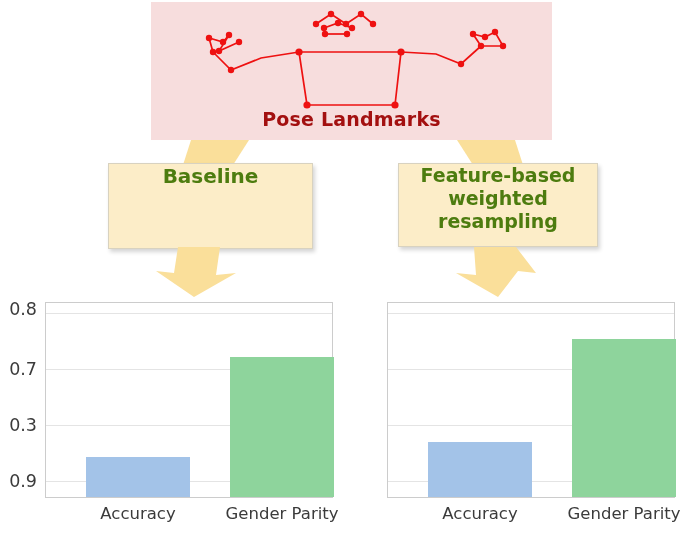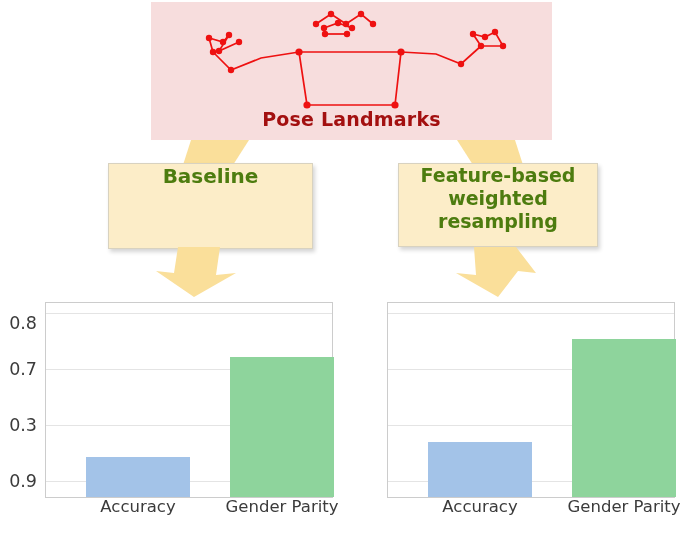--- a/index.html
+++ b/index.html
@@ -94,20 +94,21 @@
     transform:translateY(-50%);
     padding-right:9px;
     font-size:17.5px;
     color:#3b3b3b;
     white-space:nowrap;
   }
   .xlabel{
     position:absolute;
     top:100%;
     transform:translateX(-50%);
+    margin-top:7px;
     font-size:16.5px;
     color:#3b3b3b;
     white-space:nowrap;
   }
 </style>
 </head>
 <body>
 
 <div class="banner">
   <svg class="banner-svg" viewBox="0 0 401 138">
@@ -190,21 +191,21 @@
 </div>
 
 <div class="chart chart-left">
   <div class="plot">
 
     <div class="gridline" style="top:10px;"></div>
     <div class="gridline" style="top:66px;"></div>
     <div class="gridline" style="top:122px;"></div>
     <div class="gridline" style="top:178px;"></div>
 
-    <div class="ytick" style="top:20px;">0.8</div>
+    <div class="ytick" style="top:6px;">0.8</div>
     <div class="ytick" style="top:66px;">0.7</div>
     <div class="ytick" style="top:122px;">0.3</div>
     <div class="ytick" style="top:178px;">0.9</div>
 
     <div class="bar bar-accuracy" style="left:40px;width:104px;height:40px;"></div>
 
     <div class="bar bar-parity" style="left:184px;width:104px;height:140px;"></div>
 
     <div class="xlabel" style="left:92px;">Accuracy</div>
     <div class="xlabel" style="left:236px;">Gender Parity</div>

